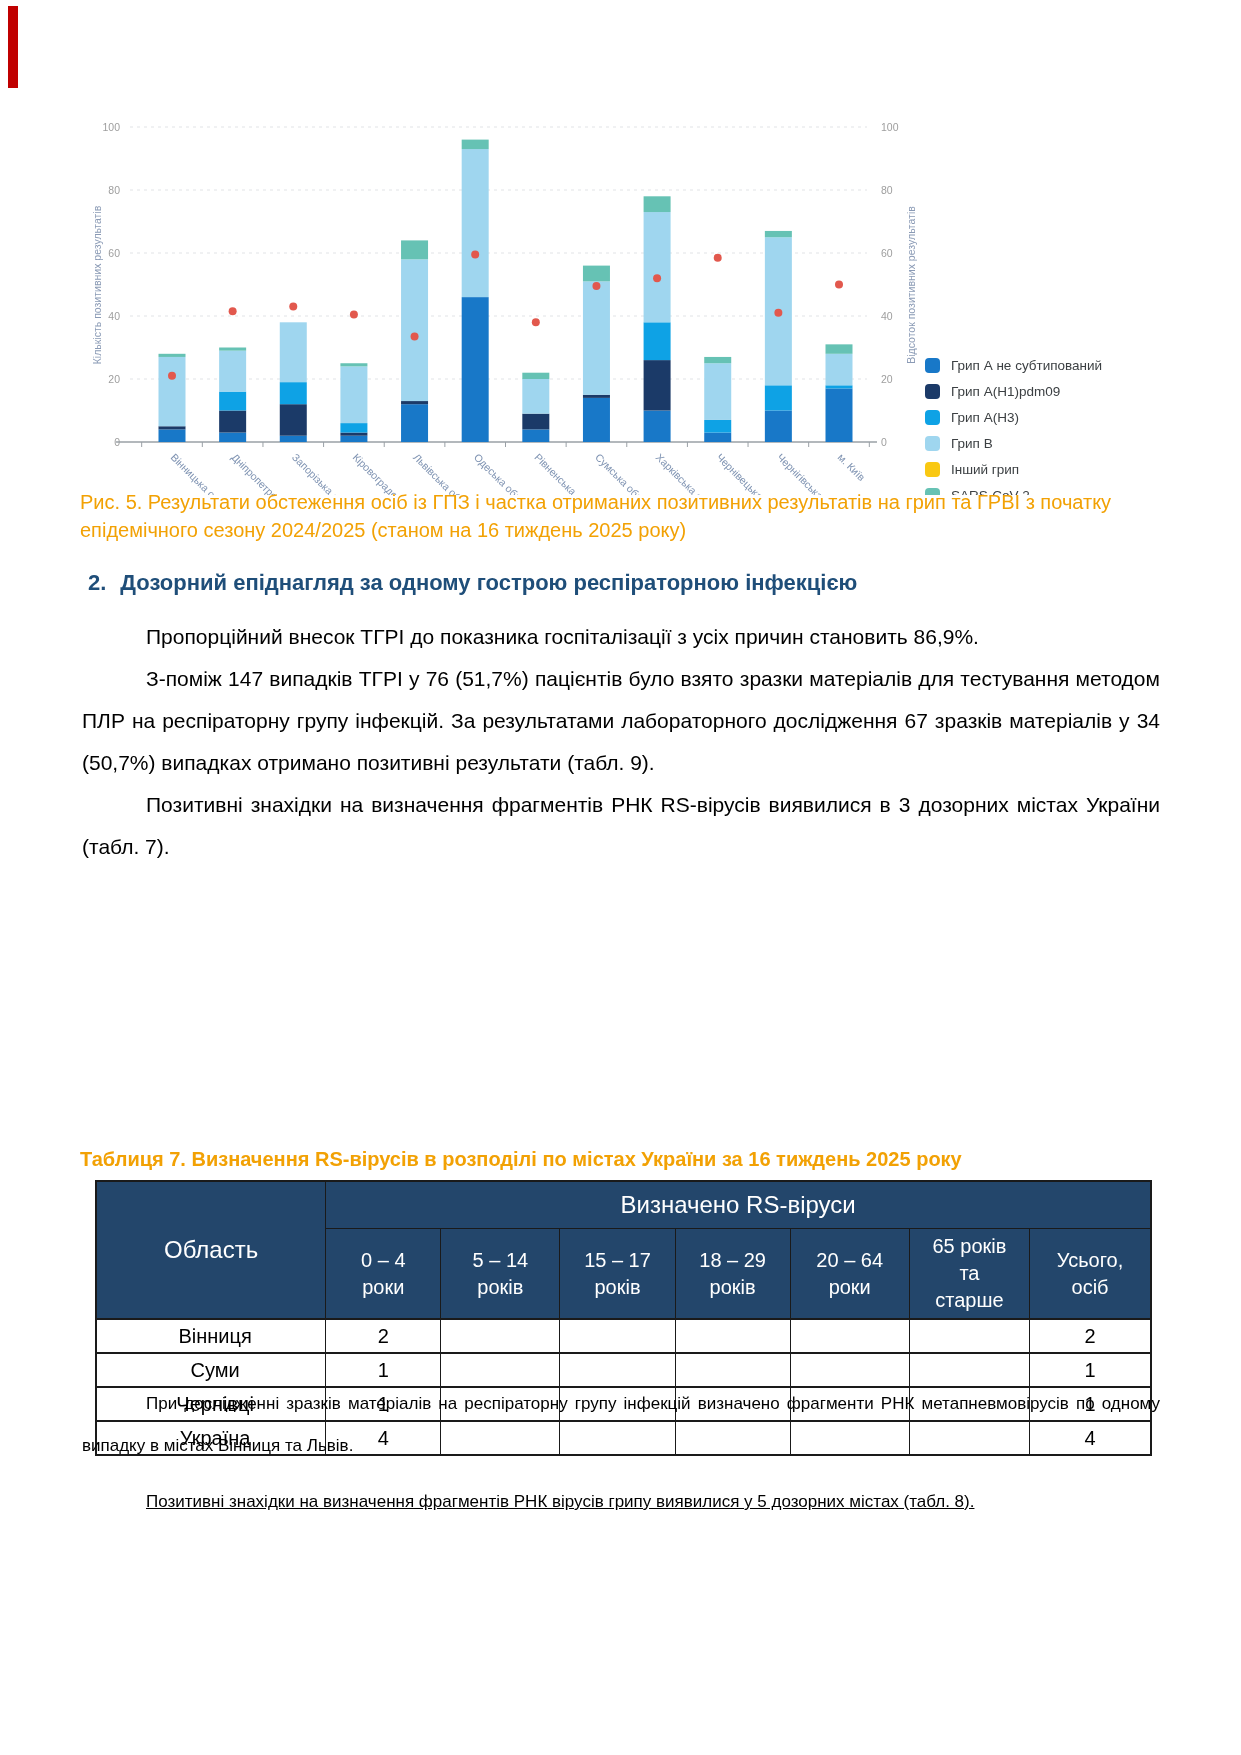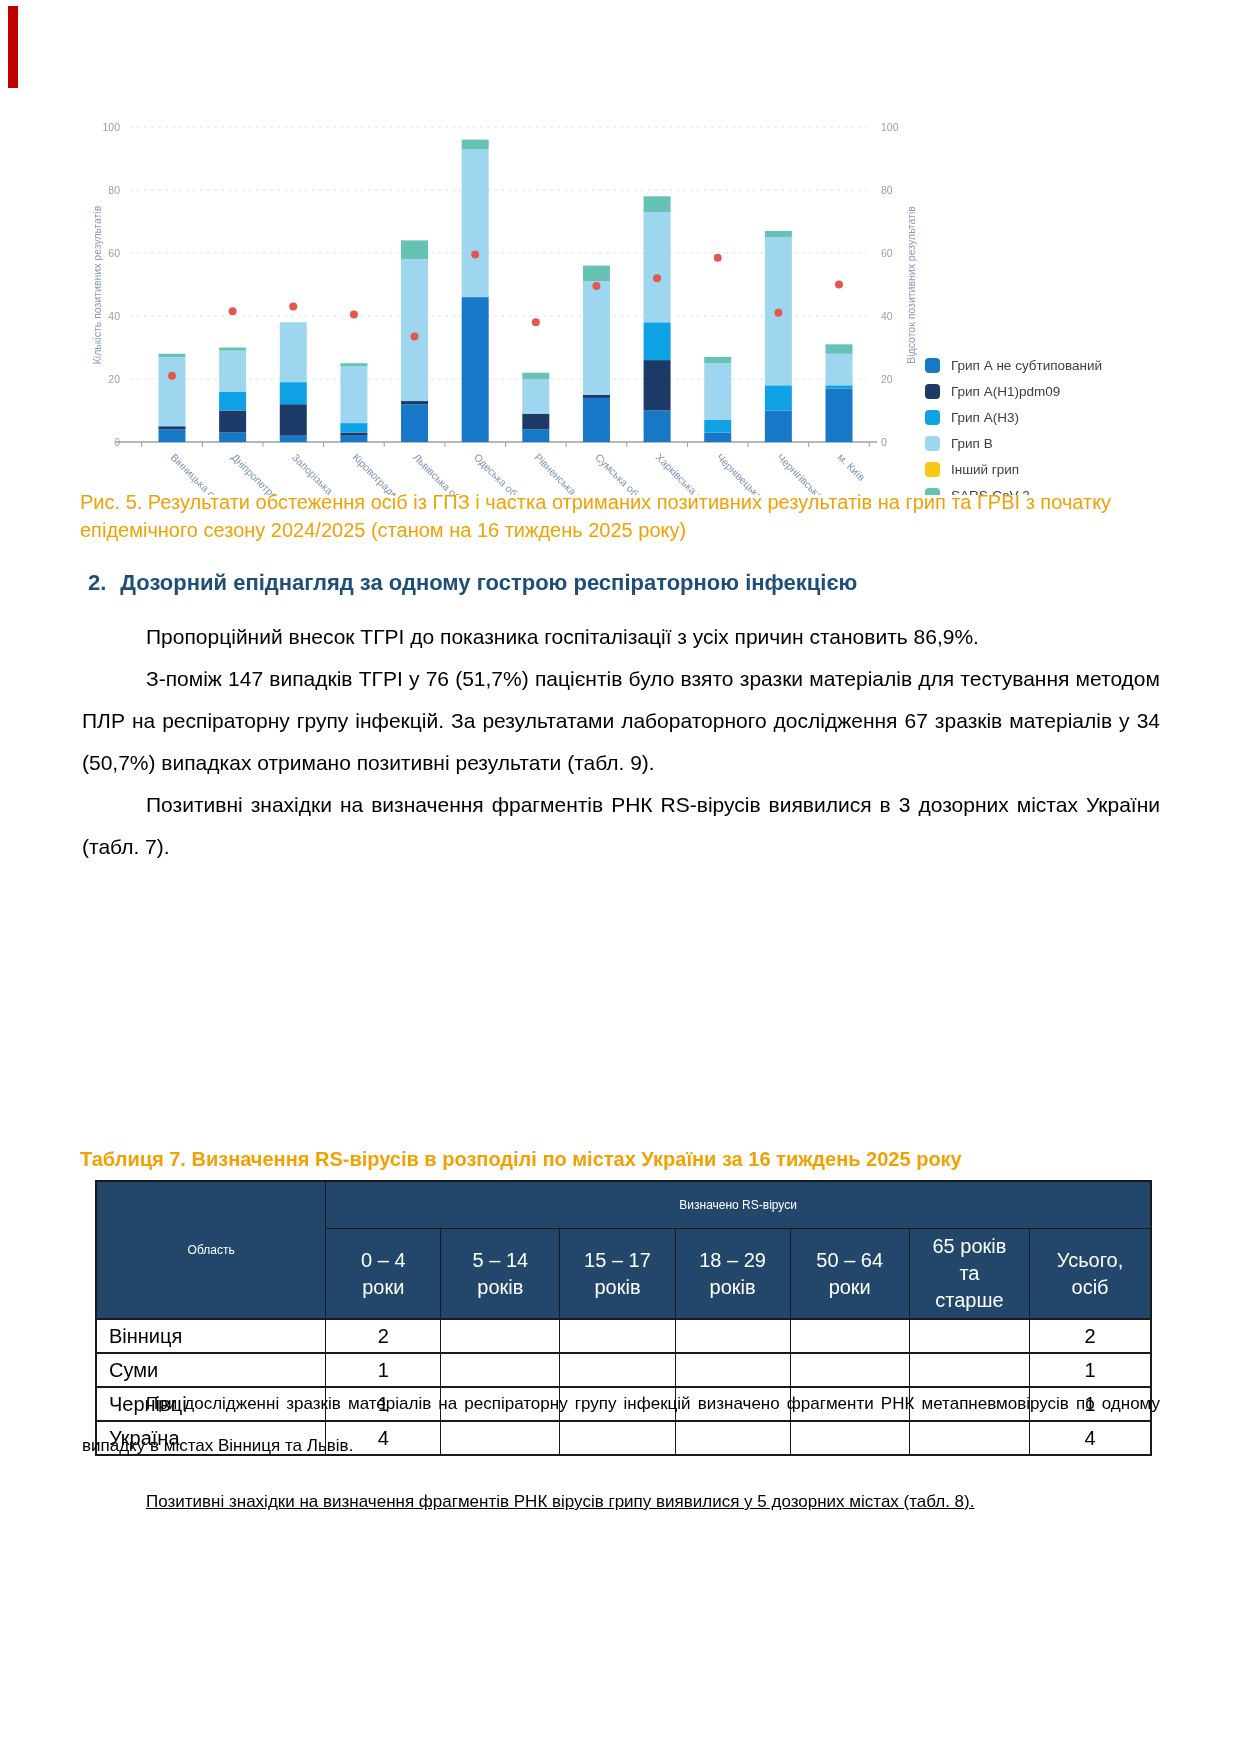--- a/index.html
+++ b/index.html
@@ -14,24 +14,24 @@
   .section-heading .num{margin-right:14px;}
   .body-block{position:absolute;left:82px;top:616px;width:1078px;}
   .body-block p{margin:0;font-size:21px;line-height:42px;text-align:justify;text-indent:64px;}
   .table-caption{position:absolute;left:80px;top:1148px;width:1090px;
         font-size:20px;font-weight:bold;color:#f2a104;}
   .rs-table{position:absolute;left:95px;top:1180px;width:1057px;border-collapse:collapse;
         border:2px solid #1a1a1a;font-size:20px;}
   .rs-table th,.rs-table td{border:1px solid #1a1a1a;}
   .rs-table thead th{background:#23466b;color:#ffffff;font-weight:normal;text-align:center;
         white-space:pre-line;line-height:1.35;padding:4px 2px;}
-  .rs-table thead .group-row th{height:38px;font-size:12px;}
+  .rs-table thead .group-row th{height:38px;font-size:24px;}
   .rs-table thead .oblast-head{width:226px;}
   .rs-table tbody td{height:32px;padding:0 4px;text-align:center;background:#fff;}
-  .rs-table tbody td.oblast{text-align:left;padding-left:12px;}
+  .rs-table tbody td.oblast{text-align:center;padding-left:12px;}
   .rs-table tbody tr{border-top:2px solid #1a1a1a;}
   .bottom-block{position:absolute;left:82px;top:1383px;width:1078px;}
   .bottom-block p{margin:0;font-size:17px;line-height:42px;text-align:justify;text-indent:64px;}
   .bottom-block p + p{margin-top:14px;text-decoration:underline;}
   
   .tick{font-size:10.5px;fill:#9e9e9e;font-family:"Liberation Sans",sans-serif;}
   .xlab{font-size:10.5px;fill:#7f93b2;font-family:"Liberation Sans",sans-serif;}
   .axt{font-size:10.5px;fill:#8a9ab5;font-family:"Liberation Sans",sans-serif;}
   .leg{font-size:13.5px;fill:#3c4043;font-family:"Liberation Sans",sans-serif;}
 </style>
@@ -198,21 +198,21 @@
       </tr>
       <tr>
         <th>0 – 4
 роки</th>
         <th>5 – 14
 років</th>
         <th>15 – 17
 років</th>
         <th>18 – 29
 років</th>
-        <th>50 – 64
+        <th>20 – 64
 роки</th>
         <th>65 років
 та
 старше</th>
         <th>Усього,
 осіб</th>
       </tr>
     </thead>
     <tbody>
       <tr>

